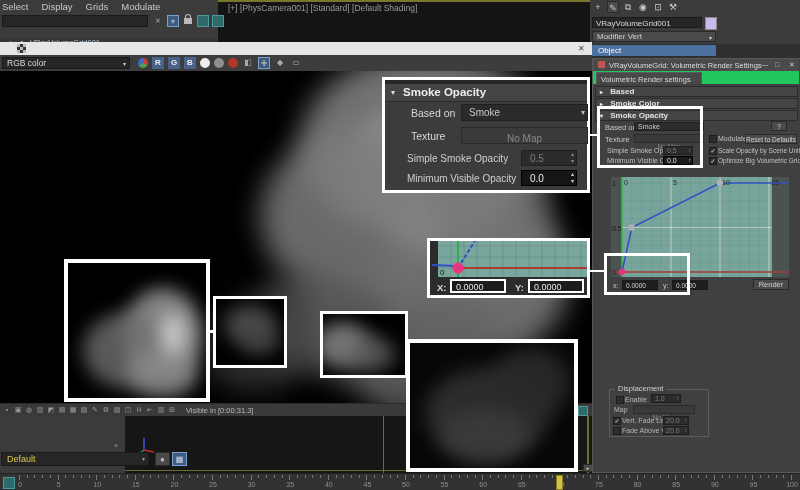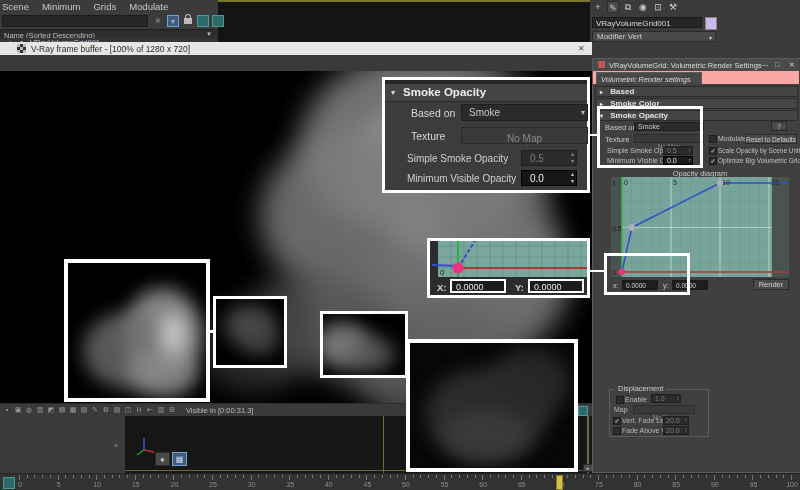--- a/index.html
+++ b/index.html
@@ -32,42 +32,39 @@
   .blob{position:absolute;border-radius:50%;filter:blur(14px);}
   .smallblob{position:absolute;border-radius:50%;filter:blur(9px);}
   svg text{font-family:"Liberation Sans",sans-serif;}
 </style>
 </head>
 <body>
 
 <div id="root">
 
   <div class="abs" style="left:218px;top:0;width:372px;height:42px;background:#141414;border-top:2px solid #77772e;"></div>
+  <div class="abs txt" style="left:228px;top:3px;font-size:8.5px;color:#9a9a9a;">[+] [PhysCamera001] [Standard] [Default Shading]</div>
 
   <div class="abs panel" style="left:0;top:0;width:218px;height:47px;">
     <div id="explorer-menus" class="abs" style="left:2px;top:1px;display:flex;gap:13px;font-size:9.5px;color:#c8c8c8;">
-        <span>Scene</span>
-        <span>Minimum</span>
+        <span>Select</span>
+        <span>Display</span>
         <span>Grids</span>
         <span>Modulate</span>
       </div>
     <input class="abs field bb" style="left: 2px; top: 15px; width: 146px; height: 12px; font-size: 8px; outline: none;" value="">
     <div id="explorer-icons" class="abs" style="left:152px;top:15px;display:flex;gap:3px;">
         <span class="icon " style="width: 12px; height: 12px; font-size: 7px; line-height: 12px; box-sizing: border-box;">✕</span>
         <span class="icon i-hl" style="width: 12px; height: 12px; font-size: 7px; line-height: 12px; box-sizing: border-box;">▼</span>
         <span style="width: 12px; height: 12px; font-size: 7px; line-height: 12px;">
           <span class="i-lock" style="display: block; margin: 3px auto 0px;"></span>
         </span>
         <span class="icon i-teal" style="width: 12px; height: 12px; font-size: 7px; line-height: 12px; box-sizing: border-box;"></span>
         <span class="icon i-teal" style="width: 12px; height: 12px; font-size: 7px; line-height: 12px; box-sizing: border-box;"></span>
       </div>
-    <div class="abs" style="left:0;top:29px;width:218px;height:9px;background:#2d2d2d;border-top:1px solid #1f1f1f;">
-      <span class="abs txt" style="left:4px;top:1px;font-size:7.5px;color:#bdbdbd;">Name (Sorted Descending)</span>
-      <span class="abs" style="right:6px;top:1px;font-size:6px;color:#bdbdbd;">▼</span>
-    </div>
     <div class="abs" style="left:0;top:38px;width:218px;height:9px;background:#353535;overflow:hidden;">
       <span class="abs" style="left:8px;top:1px;font-size:6px;color:#888;">⊘</span>
       <span class="abs" style="left:20px;top:1px;font-size:6px;color:#bbb;">●</span>
       <span class="abs txt" style="left:30px;top:0;font-size:7.5px;color:#b9c9dd;">VRayVolumeGrid001</span>
     </div>
   </div>
 
   <div class="abs panel" style="left:590px;top:0;width:210px;height:58px;">
     <div id="cp-tabs" class="abs" style="left:2px;top:1px;display:flex;gap:3px;">
         <span class="icon" style="width: 12px; height: 12px; font-size: 9px; line-height: 12px; color: rgb(204, 204, 204); box-sizing: border-box;">+</span>
@@ -78,34 +75,43 @@
         <span class="icon" style="width: 12px; height: 12px; font-size: 9px; line-height: 12px; color: rgb(204, 204, 204); box-sizing: border-box;">⚒</span>
       </div>
     <div class="abs field bb txt" style="left:2px;top:17px;width:110px;height:11px;font-size:8px;line-height:11px;padding-left:3px;">
       <span>VRayVolumeGrid001</span>
     </div>
     <div class="abs" style="left:115px;top:17px;width:10px;height:11px;background:#c9b9ec;border:1px solid #888;"></div>
     <div class="abs btn bb" style="left:2px;top:31px;width:124px;height:11px;font-size:8px;line-height:10px;text-align:left;padding-left:4px;">
       <span>Modifier Vert</span>
       <span class="abs" style="right:3px;top:1px;font-size:6px;color:#ccc;">▾</span>
     </div>
+    <div class="abs" style="left:0;top:44px;width:210px;height:14px;background:#2f2f2f;">
+      <div class="abs txt" style="left:2px;top:1px;width:124px;height:11px;background:#4c70a0;color:#fff;font-size:8px;line-height:11px;padding-left:6px;box-sizing:border-box;">
+        <span>Object</span>
+      </div>
+    </div>
   </div>
 
   <div class="abs panel" style="left:0;top:415px;width:125px;height:58px;border-right:1px solid #2a2a2a;"></div>
   <div class="abs" style="left:125px;top:415px;width:467px;height:58px;background:#161616;border-top:1px solid #5a5a2e;">
     <div class="abs" style="left:258px;top:0;width:1px;height:58px;background:#6d6d32;"></div>
     <div class="abs" style="left:462px;top:0;width:2px;height:58px;background:#6d6d32;"></div>
     <div class="abs" style="left:0;top:54px;width:467px;height:1px;background:#6d6d32;"></div>
     <svg class="abs" width="22" height="22" style="left:8px;top:20px;">
       <line x1="11" y1="2" x2="11" y2="14" stroke="#3a55e0" stroke-width="1.5"></line>
       <line x1="11" y1="14" x2="21" y2="16" stroke="#c03030" stroke-width="1.5"></line>
       <line x1="11" y1="14" x2="4" y2="19" stroke="#2e9a3e" stroke-width="1.5"></line>
     </svg>
   </div>
   <span class="abs" style="left:114px;top:442px;font-size:7px;color:#999;z-index:5;">»</span>
+  <div class="abs field bb txt" style="left:1px;top:452px;width:148px;height:14px;font-size:9px;line-height:13px;padding-left:5px;color:#d8c84a;z-index:5;">
+    <span>Default</span>
+    <span class="abs" style="right:3px;top:0;color:#999;font-size:6px;">▾</span>
+  </div>
   <div class="abs btn bb" style="left:155px;top:452px;width:15px;height:14px;z-index:5;font-size:8px;line-height:13px;color:#bbb;">●</div>
   <div class="abs bb i-hl" style="position:absolute;left:172px;top:452px;width:15px;height:14px;z-index:5;font-size:8px;line-height:13px;color:#dde;text-align:center;">▦</div>
   <div class="abs btn bb" style="left:583px;top:464px;width:10px;height:8px;font-size:5px;line-height:7px;z-index:5;">
     <span>▸</span>
   </div>
 
   <div id="timeline" class="abs" style="left:0;top:473px;width:800px;height:17px;background:#323232;border-top:1px solid #222;">
     <div class="abs i-teal" style="left:3px;top:3px;width:10px;height:10px;"></div>
   <span style="position: absolute; left: 19px; top: 1px; width: 1px; height: 5px; background: rgb(119, 119, 119);"></span>
       <span style="position: absolute; left: 13px; top: 7px; width: 14px; text-align: center; font-size: 7px; color: rgb(143, 143, 143);">0</span>
@@ -229,22 +235,40 @@
       <span style="position: absolute; left: 783.3px; top: 1px; width: 1px; height: 3px; background: rgb(119, 119, 119);"></span>
       <span style="position: absolute; left: 791px; top: 1px; width: 1px; height: 5px; background: rgb(119, 119, 119);"></span>
       <span style="position: absolute; left: 785px; top: 7px; width: 14px; text-align: center; font-size: 7px; color: rgb(143, 143, 143);">100</span>
       <span style="position: absolute; left: 556.4px; top: 1px; width: 7px; height: 15px; background: rgb(214, 192, 73); border: 1px solid rgb(138, 122, 32); box-sizing: border-box;"></span>
     </div>
 
   <div class="abs" style="left:0;top:42px;width:592px;height:373px;background:#3a3a3a;z-index:10;">
     <div class="abs" style="left:0;top:0;width:592px;height:13px;background:#e6e6e6;">
       <div class="abs" style="left:17px;top:2px;width:9px;height:9px;background:
            repeating-conic-gradient(#333 0 25%,#bbb 0 50%) 0 0/6px 6px;"></div>
-      <span class="abs txt" style="left:31px;top:2px;font-size:8.5px;color:#2a2a2a;">V-Ray frame buffer - [100% of 1280 x 720]</span>
       <span class="abs" style="left:578px;top:2px;font-size:8px;color:#444;">✕</span>
+    </div>
+    <div class="abs" style="left:0;top:13px;width:592px;height:16px;background:#3d3d3d;border-bottom:1px solid #2d2d2d;">
+      <div class="abs field bb txt" style="left:2px;top:2px;width:128px;height:12px;font-size:8.5px;line-height:11px;padding-left:4px;">
+        <span>RGB color</span>
+        <span class="abs" style="right:3px;top:1px;font-size:6px;color:#ccc;">▾</span>
+      </div>
+      <div id="vfb-icons" class="abs" style="left:138px;top:2px;display:flex;gap:4px;">
+          <span class="icon i-wheel" style="width: 10px; height: 10px; margin-top: 1px; box-sizing: border-box;"></span>
+          <span class="icon i-chan" style="width: 12px; height: 12px; font-size: 8px; line-height: 12px; box-sizing: border-box;">R</span>
+          <span class="icon i-chan" style="width: 12px; height: 12px; font-size: 8px; line-height: 12px; box-sizing: border-box;">G</span>
+          <span class="icon i-chan" style="width: 12px; height: 12px; font-size: 8px; line-height: 12px; box-sizing: border-box;">B</span>
+          <span class="icon i-circle-w" style="width: 10px; height: 10px; margin-top: 1px; box-sizing: border-box;"></span>
+          <span class="icon i-circle-g" style="width: 10px; height: 10px; margin-top: 1px; box-sizing: border-box;"></span>
+          <span class="icon i-circle-r" style="width: 10px; height: 10px; margin-top: 1px; box-sizing: border-box;"></span>
+          <span class="icon " style="width: 12px; height: 12px; font-size: 8px; line-height: 12px; box-sizing: border-box;">◧</span>
+          <span class="icon i-hl" style="width: 12px; height: 12px; font-size: 8px; line-height: 12px; box-sizing: border-box;">✚</span>
+          <span class="icon " style="width: 12px; height: 12px; font-size: 8px; line-height: 12px; box-sizing: border-box;">◆</span>
+          <span class="icon " style="width: 12px; height: 12px; font-size: 8px; line-height: 12px; box-sizing: border-box;">▭</span>
+        </div>
     </div>
 
     <div class="abs" style="left:0;top:29px;width:592px;height:332px;background:#000;overflow:hidden;">
       <div class="blob" style="left:300px;top:-20px;width:250px;height:190px;background:#8e8e8e;opacity:.8;"></div>
       <div class="blob" style="left:350px;top:30px;width:170px;height:130px;background:#9a9a9a;opacity:.8;"></div>
       <div class="blob" style="left:260px;top:60px;width:200px;height:170px;background:#7c7c7c;opacity:.85;"></div>
       <div class="blob" style="left:380px;top:120px;width:190px;height:170px;background:#888;opacity:.8;"></div>
       <div class="blob" style="left:300px;top:170px;width:160px;height:150px;background:#6a6a6a;opacity:.8;"></div>
       <div class="blob" style="left:250px;top:200px;width:120px;height:100px;background:#555;opacity:.7;"></div>
       <div class="blob" style="left:360px;top:240px;width:170px;height:120px;background:#606060;opacity:.75;"></div>
@@ -363,21 +387,21 @@
   <div class="abs conn" style="left:590px;top:270px;width:14px;height:2px;"></div>
 
   <div class="abs bb" style="left:592px;top:58px;width:236px;height:415px;background:#404040;border:1px solid #5a5a5a;z-index:15;">
     <div class="abs" style="left:0;top:0;width:206px;height:12px;background:#4a4a4a;">
       <span class="abs" style="left:5px;top:2px;width:7px;height:7px;background:#c05555;display:inline-block;"></span>
       <span class="abs txt" style="left:16px;top:2px;font-size:7.5px;color:#dcdcdc;">VRayVolumeGrid: Volumetric Render Settings</span>
       <span class="abs" style="left:168px;top:2px;font-size:7px;color:#ccc;">—</span>
       <span class="abs" style="left:182px;top:2px;font-size:7px;color:#ccc;">□</span>
       <span class="abs" style="left:196px;top:2px;font-size:7px;color:#ccc;">✕</span>
     </div>
-    <div class="abs" style="left:0;top:12px;width:206px;height:13px;background:#fca5a5;font-style:italic;">
+    <div class="abs" style="left:0;top:12px;width:206px;height:13px;background:#22c55e;">
       <div class="abs bb txt" style="left:3px;top:1px;width:106px;height:12px;background:#484848;border:1px solid #5a5a5a;border-bottom:none;">
         <span style="position:absolute;left:4px;top:2px;font-size:7.5px;color:#d8d8d8;">Volumetric Render settings</span>
       </div>
     </div>
     <div class="abs rollout bb" style="left:2px;top:27px;width:203px;height:11px;font-size:8px;line-height:10px;">
       <span style="margin-left:4px;font-size:6px;">▸</span>
       <span style="margin-left:5px;">Based</span>
     </div>
     <div class="abs rollout bb" style="left:2px;top:39px;width:203px;height:11px;font-size:8px;line-height:10px;">
       <span style="margin-left:4px;font-size:6px;">▸</span>
@@ -413,21 +437,20 @@
     <span class="cb" style="position:absolute;left:116px;top:88px;">✓</span>
     <span class="abs txt" style="left:125px;top:88px;font-size:6.5px;color:#c0c0c0;">Scale Opacity by Scene Units</span>
     <span class="abs txt" style="left:14px;top:98px;font-size:7px;color:#c0c0c0;">Minimum Visible Opacity</span>
     <div class="abs bb" style="left:70px;top:97px;width:30px;height:9px;background:#1a1a1a;border:1px solid #000;">
       <span class="abs" style="left:3px;top:0;font-size:7px;color:#e8e8e8;">0.0</span>
       <span class="abs" style="right:1px;top:0;font-size:5px;color:#ccc;">↕</span>
     </div>
     <span class="cb" style="position:absolute;left:116px;top:98px;">✓</span>
     <span class="abs txt" style="left:125px;top:98px;font-size:6.5px;color:#c0c0c0;">Optimize Big Volumetric Grids</span>
 
-    <div class="abs txt" style="left:18px;top:110px;width:178px;text-align:center;font-size:7.5px;color:#c8c8c8;">Opacity diagram</div>
     <svg id="main-graph-svg" width="178" height="100" style="position:absolute;left:18px;top:118px;background:#4a5350;">
         <rect x="11" y="0" width="150" height="100" fill="#77a59b"></rect>
         <line x1="11" y1="0" x2="11" y2="100" stroke="rgba(0,0,0,0.10)" stroke-width="0.5"></line>
         <line x1="20.8" y1="0" x2="20.8" y2="100" stroke="rgba(0,0,0,0.10)" stroke-width="0.5"></line>
         <line x1="30.6" y1="0" x2="30.6" y2="100" stroke="rgba(0,0,0,0.10)" stroke-width="0.5"></line>
         <line x1="40.400000000000006" y1="0" x2="40.400000000000006" y2="100" stroke="rgba(0,0,0,0.10)" stroke-width="0.5"></line>
         <line x1="50.2" y1="0" x2="50.2" y2="100" stroke="rgba(0,0,0,0.10)" stroke-width="0.5"></line>
         <line x1="60" y1="0" x2="60" y2="100" stroke="rgba(0,0,0,0.10)" stroke-width="0.5"></line>
         <line x1="69.8" y1="0" x2="69.8" y2="100" stroke="rgba(0,0,0,0.10)" stroke-width="0.5"></line>
         <line x1="79.6" y1="0" x2="79.6" y2="100" stroke="rgba(0,0,0,0.10)" stroke-width="0.5"></line>

